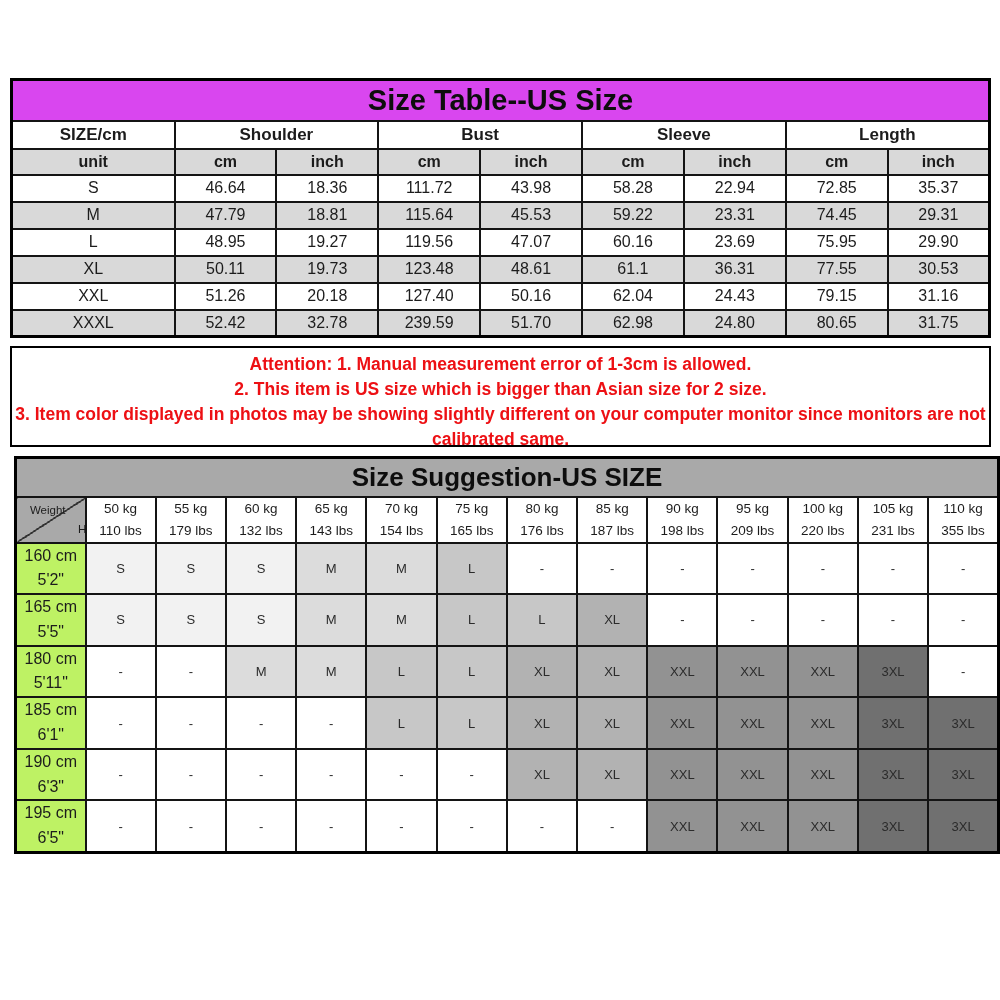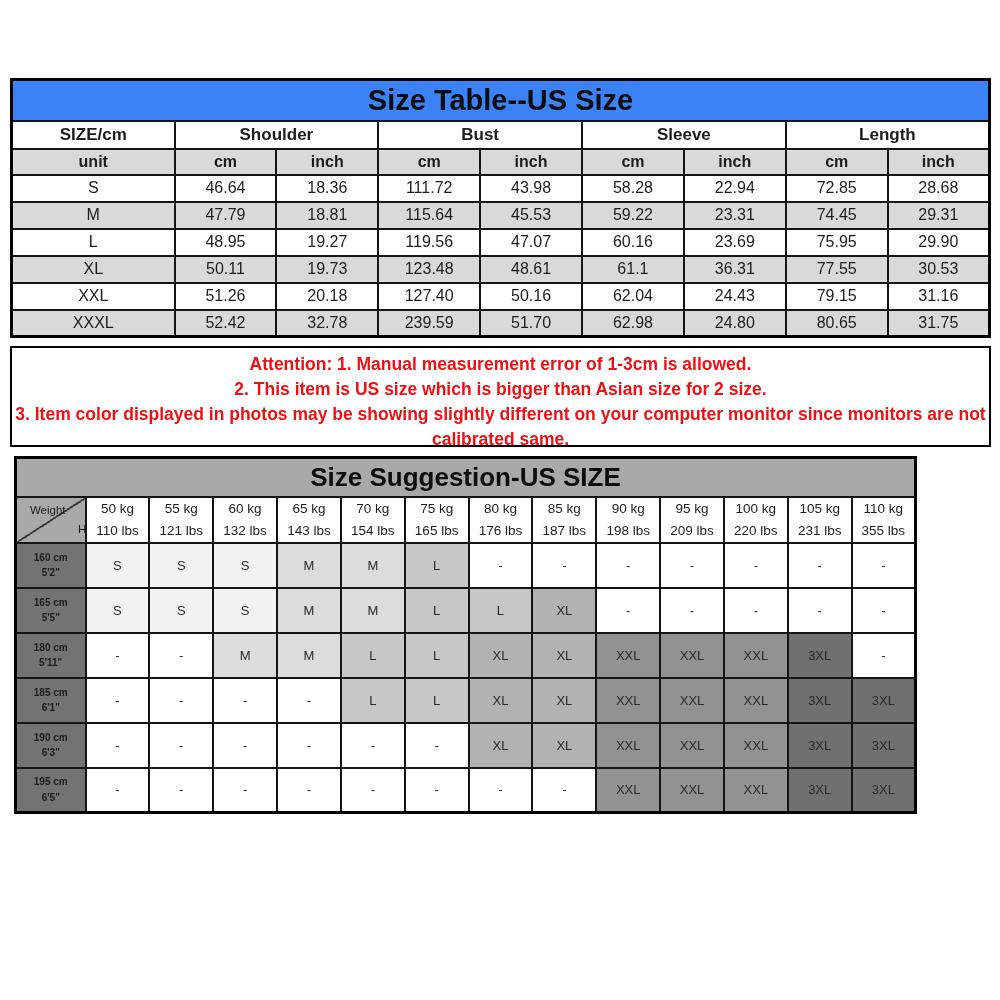--- a/index.html
+++ b/index.html
@@ -18,61 +18,61 @@
   .t1 {
     position: absolute; left: 10px; top: 78px; width: 981px;
     border: 3px solid #000;
   }
   .t1 td, .t1 th {
     border: 2px solid #141414;
     text-align: center; vertical-align: middle;
     padding: 0; overflow: hidden; white-space: nowrap;
   }
   .t1-title {
-    height: 41px; background: #3b82f6;
+    height: 41px; background: #d946ef;
     font-size: 29px; font-weight: bold; color: #0d0d0d;
     border-bottom: 3px solid #000;
   }
   .t1-head th { height: 28px; font-size: 17px; font-weight: bold; background: #ffffff; }
   .t1-unit th { height: 26px; font-size: 16px; font-weight: bold; background: #d9d9d9; }
   .t1-row td { height: 27px; font-size: 16px; font-weight: normal; background: #ffffff; }
   .t1-row.shade td { background: #d9d9d9; }
 
   
   .attention {
     position: absolute; left: 10px; top: 346px; width: 981px; height: 101px;
     background: #ffffff; border: 2px solid #000;
     text-align: center; font-weight: bold; font-size: 17.5px; line-height: 25px;
     padding-top: 4px;
   }
 
   
   .t2 {
-    position: absolute; left: 14px; top: 456px; width: 903px;
+    position: absolute; left: 14px; top: 456px; width: 986px;
     border: 3px solid #000;
   }
   .t2 td, .t2 th {
     border: 2px solid #141414;
     text-align: center; vertical-align: middle;
     padding: 0; overflow: hidden;
   }
   .t2-title {
     height: 39px; background: #a9a9a9;
     font-size: 26px; font-weight: bold; color: #0d0d0d;
     border-bottom: 3px solid #000;
   }
   .t2-head th { height: 46px; font-size: 13.5px; font-weight: normal; background: #ffffff; line-height: 1.6; }
   .t2-corner {
     position: relative; background: #a9a9a9 !important;
     background-image: linear-gradient(to bottom right,
       rgba(0,0,0,0) 48.8%, #333 48.8%, #333 51.2%, rgba(0,0,0,0) 51.2%) !important;
   }
   .corner-weight { position: absolute; top: 3px; right: 19px; font-size: 11.5px; }
   .corner-height { position: absolute; bottom: 3px; left: 14px; font-size: 11.5px; margin-left: 47px; }
-  .t2-height { height: 45px; font-size: 10px; background: #737373; line-height: 1.55; font-weight: bold; }
+  .t2-height { height: 45px; font-size: 16px; background: #bef264; line-height: 1.55; font-weight: normal; }
   .t2 td.sug { height: 45px; font-size: 13px; color: #2b2b2b; }
 </style>
 </head>
 <body>
 
 <div class="page">
 
   <table class="t1">
     <colgroup>
       <col style="width:163px">
@@ -110,21 +110,21 @@
 
     <tr class="t1-row">
           <td>S</td>
           <td>46.64</td>
           <td>18.36</td>
           <td>111.72</td>
           <td>43.98</td>
           <td>58.28</td>
           <td>22.94</td>
           <td>72.85</td>
-          <td>28.68</td>
+          <td>35.37</td>
         </tr>
         <tr class="t1-row shade">
           <td>M</td>
           <td>47.79</td>
           <td>18.81</td>
           <td>115.64</td>
           <td>45.53</td>
           <td>59.22</td>
           <td>23.31</td>
           <td>74.45</td>
@@ -209,21 +209,21 @@
           <span class="corner-weight">Weight</span>
           <span class="corner-height">Height</span>
         </th>
 
       <th>
             <div>50 kg</div>
             <div>110 lbs</div>
           </th>
           <th>
             <div>55 kg</div>
-            <div>121 lbs</div>
+            <div>179 lbs</div>
           </th>
           <th>
             <div>60 kg</div>
             <div>132 lbs</div>
           </th>
           <th>
             <div>65 kg</div>
             <div>143 lbs</div>
           </th>
           <th>

